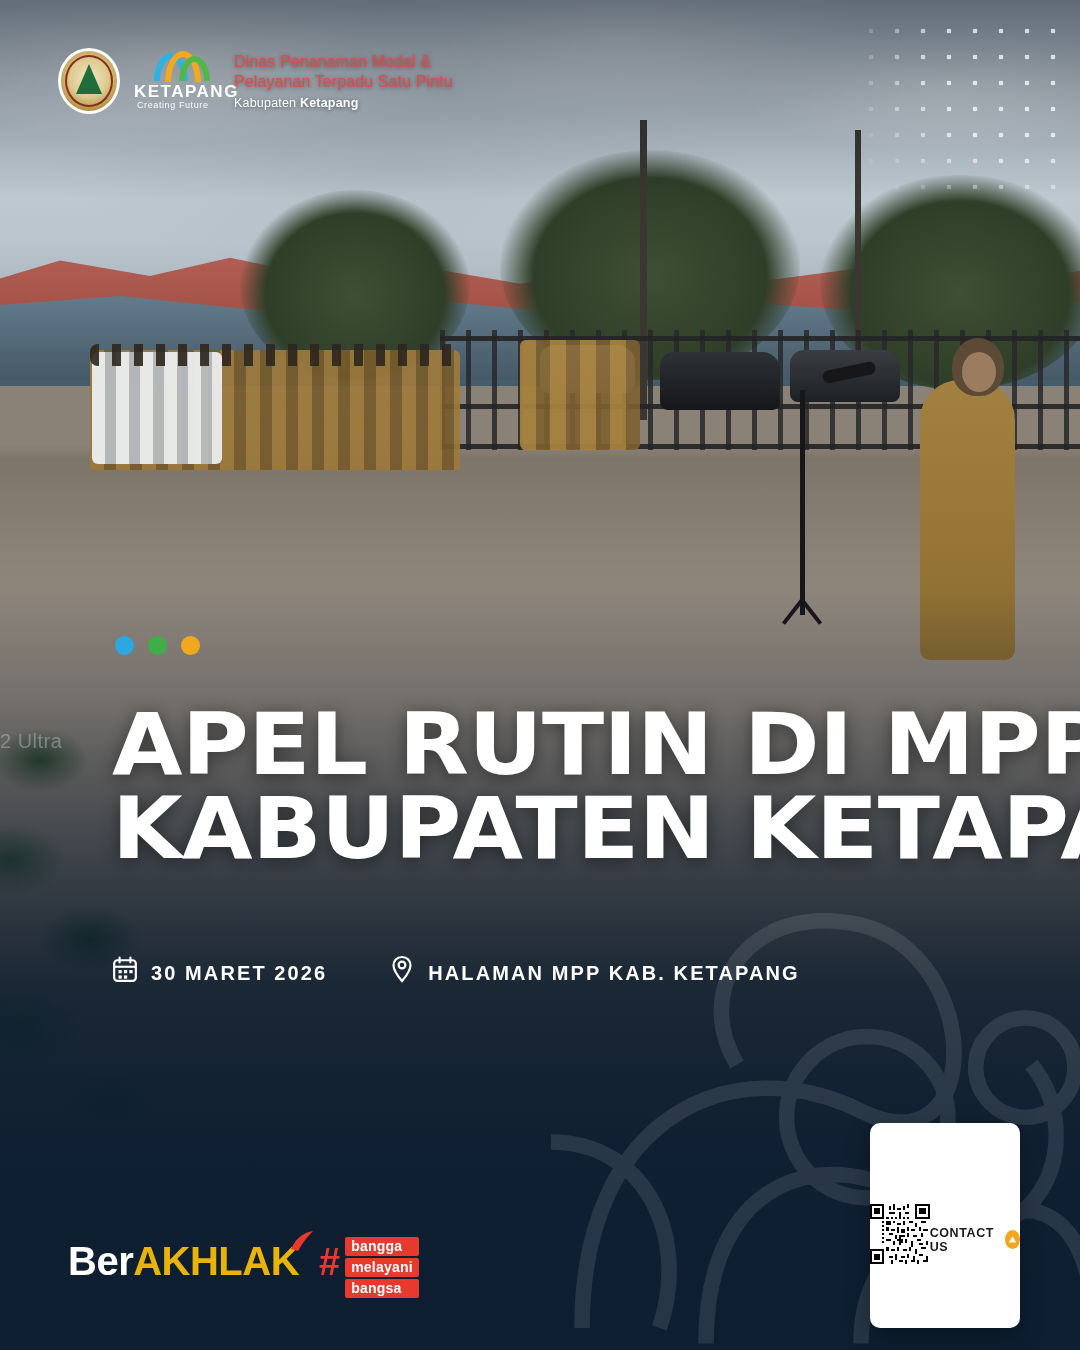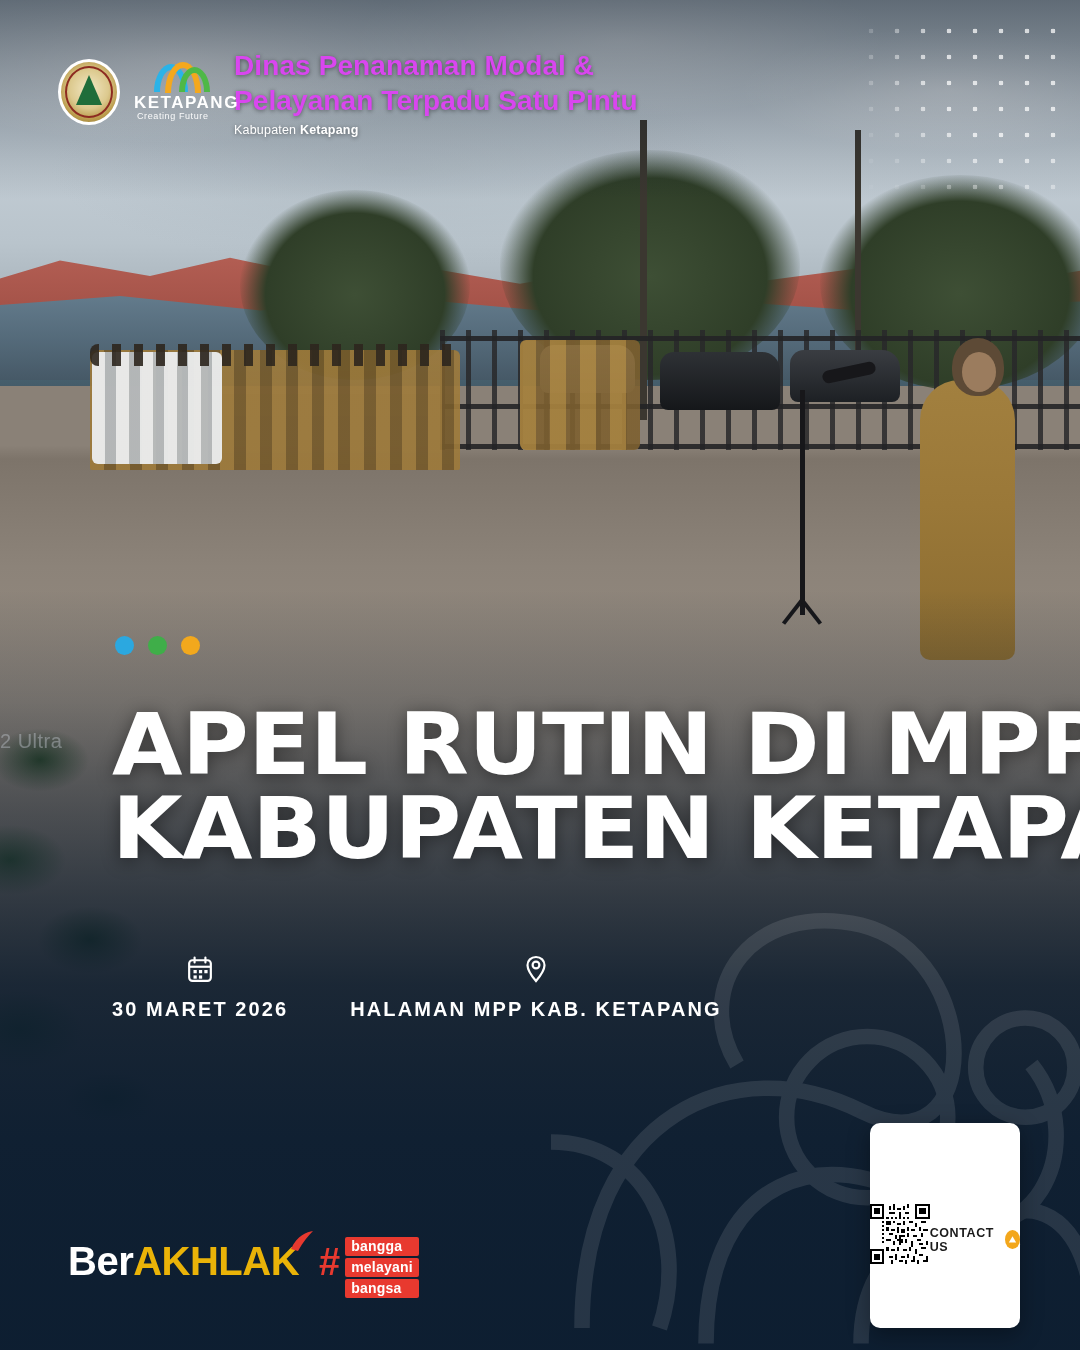--- a/index.html
+++ b/index.html
@@ -255,23 +255,23 @@
   .ket-word {
     position: absolute; left: 0; top: 33px;
     font-size: 17px; font-weight: 700; letter-spacing: 1.5px;
     color: #ffffff;
   }
   .ket-sub {
     position: absolute; left: 3px; top: 51px;
     font-size: 9px; color: #ffffff; letter-spacing: 0.6px; opacity: 0.95;
   }
   .org-name {
-    color: #d946ef;
-    font-weight: 700;
-    font-size: 28px;
+    color: #ef4444;
+    font-weight: 400;
+    font-size: 16px;
     line-height: 1.26;
     letter-spacing: 0.1px;
     text-shadow: 0 1px 4px rgba(0,0,0,0.45);
   }
   .org-sub {
     color: #ffffff;
     font-size: 12.5px;
     font-weight: 400;
     margin-top: 4px;
     letter-spacing: 0.2px;
@@ -309,21 +309,21 @@
 
   
   .meta {
     position: absolute;
     left: 112px; top: 955px;
     display: flex;
     align-items: center;
     gap: 62px;
     color: #ffffff;
   }
-  .meta-item { display: flex; align-items: center; gap: 13px; flex-direction: column; }
+  .meta-item { display: flex; align-items: flex-end; gap: 13px; }
   .meta-text {
     font-size: 20px; font-weight: 700; letter-spacing: 2.1px;
     text-transform: uppercase;
   }
   .ico { width: 26px; height: 30px; flex: 0 0 auto; }
 
   
   .body-text {
     position: absolute;
     left: 112px; top: 1022px;

